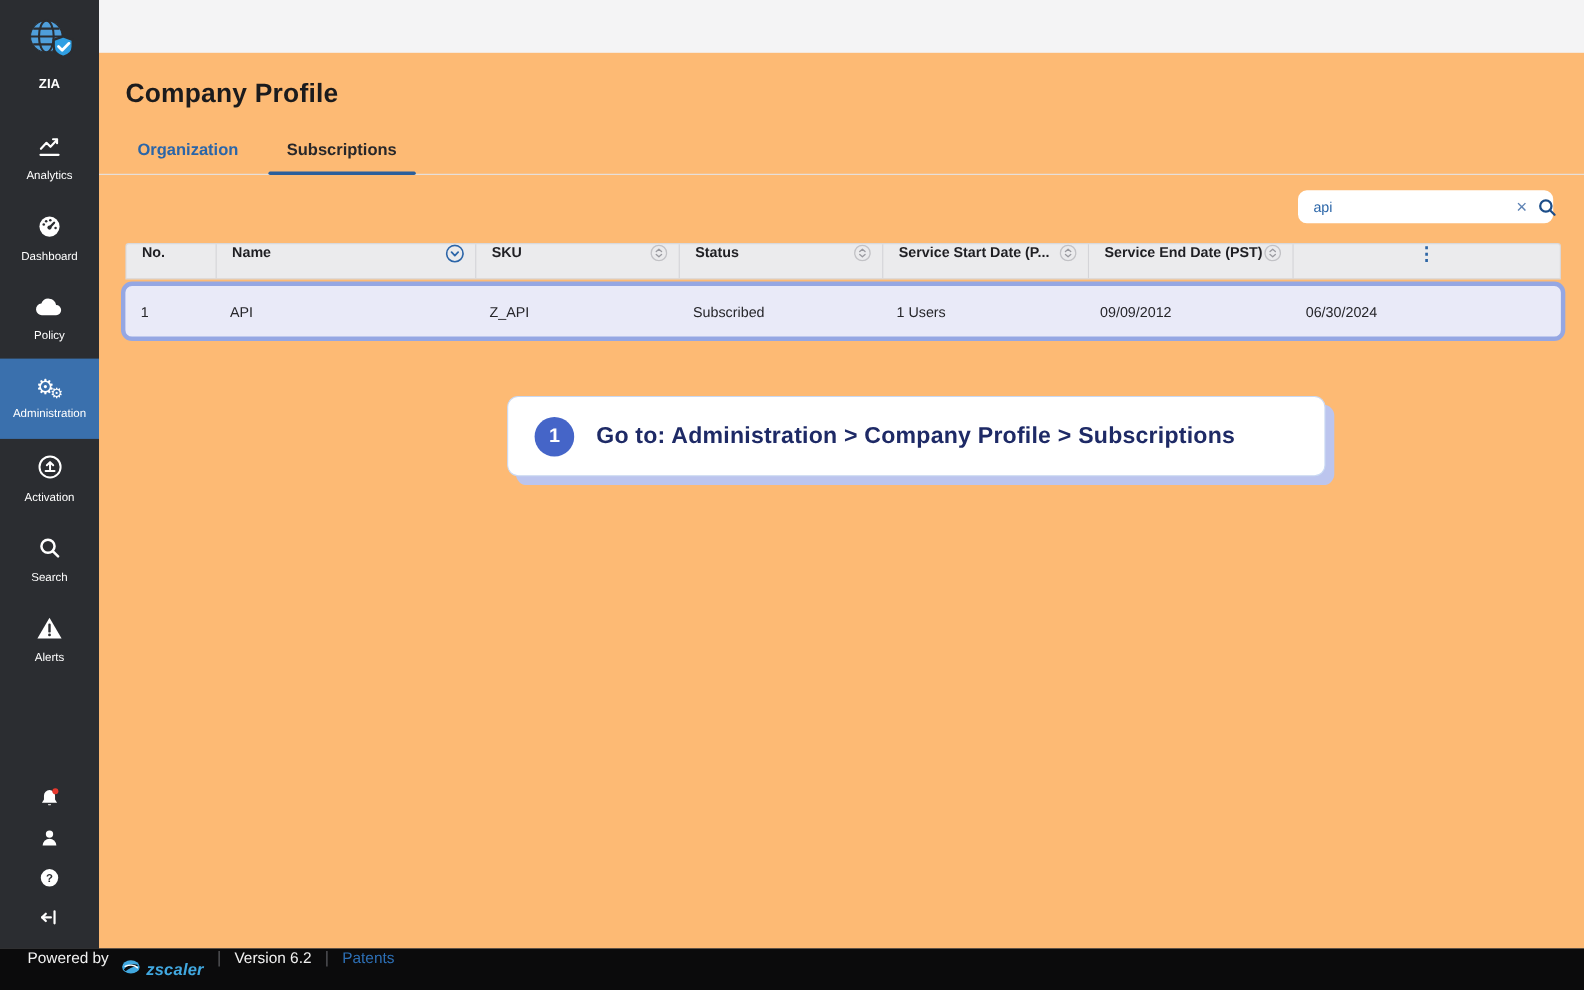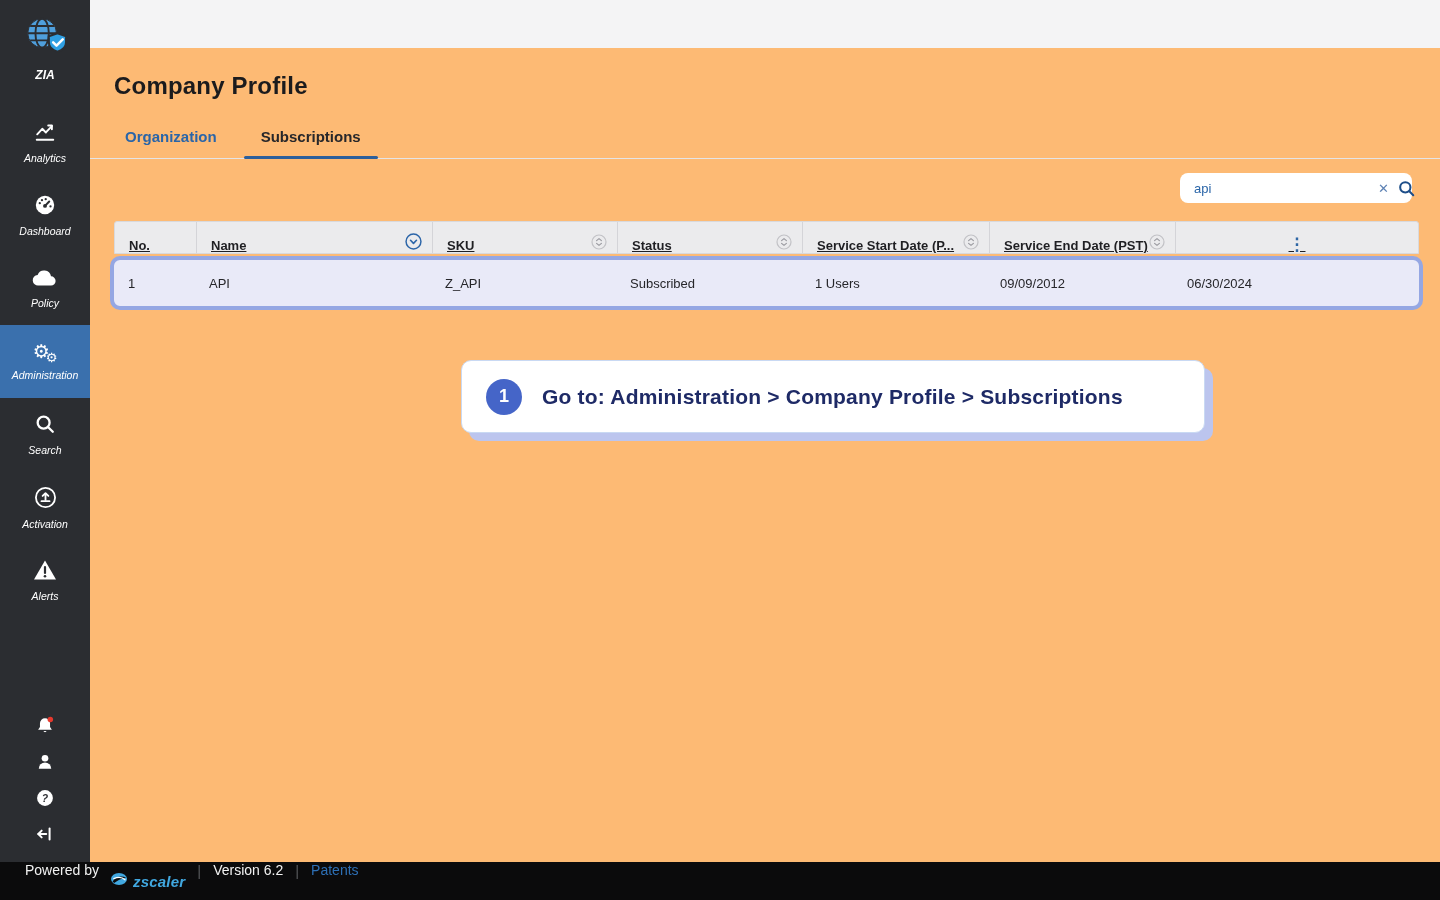--- a/index.html
+++ b/index.html
@@ -2,21 +2,21 @@
 <html><head>
 <meta charset="utf-8">
 <style>
   * { margin:0; padding:0; box-sizing:border-box; }
   html,body { width:1440px; height:900px; overflow:hidden; }
   body { font-family:"Liberation Sans", sans-serif; background:#f4f4f5; }
   .app { width:1440px; height:900px; display:flex; flex-direction:column; }
   .content-row { flex:1; display:flex; min-height:0; }
 
   
-  .sidebar { width:90px; background:#2b2d31; display:flex; flex-direction:column; align-items:stretch; flex-shrink:0;font-style:italic; }
+  .sidebar { width:90px; background:#2b2d31; display:flex; flex-direction:column; align-items:stretch; flex-shrink:0; }
   .logo-block { display:flex; flex-direction:column; align-items:center; padding:14px 0 10px; }
   .logo-label { color:#fff; font-size:12px; font-weight:bold; margin-top:4px; }
   .nav { display:flex; flex-direction:column; margin-top:14px; }
   .nav-item { height:73px; display:flex; flex-direction:column; align-items:center; justify-content:center; gap:5px; cursor:pointer; }
   .nav-item.active { background:#3a70ad; }
   .nav-label { color:#fff; font-size:10.5px; }
   .bottom-icons { margin-top:auto; display:flex; flex-direction:column; align-items:center; gap:0; padding-bottom:10px; }
   .bottom-icons .bicon { height:36px; display:flex; align-items:center; justify-content:center; cursor:pointer; }
   .gear-icons { color:#fff; font-family:"DejaVu Sans", sans-serif; display:flex; align-items:flex-start; line-height:1; }
   .gear-big { font-size:19px; }
@@ -32,21 +32,21 @@
 
   .search-row { display:flex; justify-content:flex-end; padding:14px 28px 12px 0; }
   .search-box { width:232px; height:30px; background:#fff; border-radius:8px; display:flex; align-items:center; padding:0 8px 0 14px; }
   .search-box input { border:none; outline:none; flex:1; font-size:13px; color:#2a65a8; background:transparent; font-family:"Liberation Sans", sans-serif; }
   .clear-btn { color:#5d82b4; font-size:13px; cursor:pointer; padding:0 8px; }
   .search-btn { cursor:pointer; display:flex; align-items:center; }
 
   
   .table-wrap { margin:6px 0 0 24px; width:1305px; }
   .thead { display:flex; background:#ebebed; border:1px solid #d9d9dc; border-radius:3px 3px 0 0; height:33px; }
-  .th { display:flex; align-items:flex-end; justify-content:space-between; font-size:13px; font-weight:bold; color:#1f1f23; padding:0 10px 0 14px; border-left:1px solid #d4d4d8;text-decoration:underline; }
+  .th { display:flex; align-items:flex-start; justify-content:space-between; font-size:13px; font-weight:bold; color:#1f1f23; padding:0 10px 0 14px; border-left:1px solid #d4d4d8; }
   .th:first-child { border-left:none; }
   .col-no{width:81px} .col-name{width:236px} .col-sku{width:185px} .col-status{width:185px}
   .col-lic{width:185px} .col-start{width:187px} .col-end{width:186px}
   .col-menu{width:58px; flex:1; justify-content:center; padding:0; }
   .kebab { color:#2e66a5; font-size:17px; font-weight:bold; letter-spacing:0; line-height:1; cursor:pointer; }
   .trow-outer { border:4px solid #95a7e3; border-radius:10px; background:#e9eaf8; margin:2px -4px 0; display:flex; height:54px; align-items:center; cursor:pointer; }
   .td { font-size:13px; color:#26262a; padding:0 10px 0 14px; }
 
   
   .callout { position:absolute; left:371px; top:312px; width:744px; height:73px; background:#fff;
@@ -122,37 +122,37 @@
         <div class="nav-item active">
           <span class="gear-icons">
             <span class="gear-big">⚙</span>
               <span class="gear-small">⚙</span>
           </span>
           <span class="nav-label">Administration</span>
         </div>
 
         <div class="nav-item">
           <span>
-            <svg width="22" height="22" viewBox="0 0 24 24" fill="none" stroke="#fff" stroke-width="2.5" stroke-linecap="round">
-              <circle cx="10.5" cy="10.5" r="6.5"></circle>
-              <line x1="15.5" y1="15.5" x2="20.5" y2="20.5"></line>
-            </svg>
-          </span>
-          <span class="nav-label">Search</span>
-        </div>
-
-        <div class="nav-item">
-          <span>
             <svg width="23" height="23" viewBox="0 0 24 24" fill="none" stroke="#fff" stroke-width="1.9" stroke-linecap="round" stroke-linejoin="round">
               <circle cx="12" cy="12" r="10"></circle>
               <path d="M12 14.5 V7.8 M9 10.4 L12 7.4 L15 10.4"></path>
               <path d="M7.8 15.8 h8.4"></path>
             </svg>
           </span>
           <span class="nav-label">Activation</span>
+        </div>
+
+        <div class="nav-item">
+          <span>
+            <svg width="22" height="22" viewBox="0 0 24 24" fill="none" stroke="#fff" stroke-width="2.5" stroke-linecap="round">
+              <circle cx="10.5" cy="10.5" r="6.5"></circle>
+              <line x1="15.5" y1="15.5" x2="20.5" y2="20.5"></line>
+            </svg>
+          </span>
+          <span class="nav-label">Search</span>
         </div>
 
         <div class="nav-item">
           <span>
             <svg width="24" height="22" viewBox="0 0 24 22">
               <path d="M12 1.5 L23 20.5 H1 Z" fill="#fff"></path>
               <line x1="12" y1="8" x2="12" y2="14" stroke="#2b2d31" stroke-width="2.2" stroke-linecap="round"></line>
               <circle cx="12" cy="17.2" r="1.3" fill="#2b2d31"></circle>
             </svg>
           </span>

